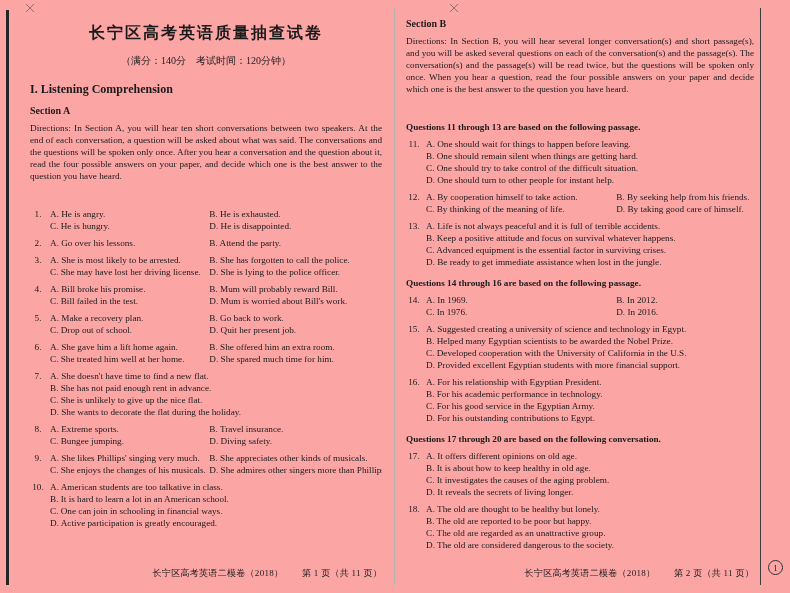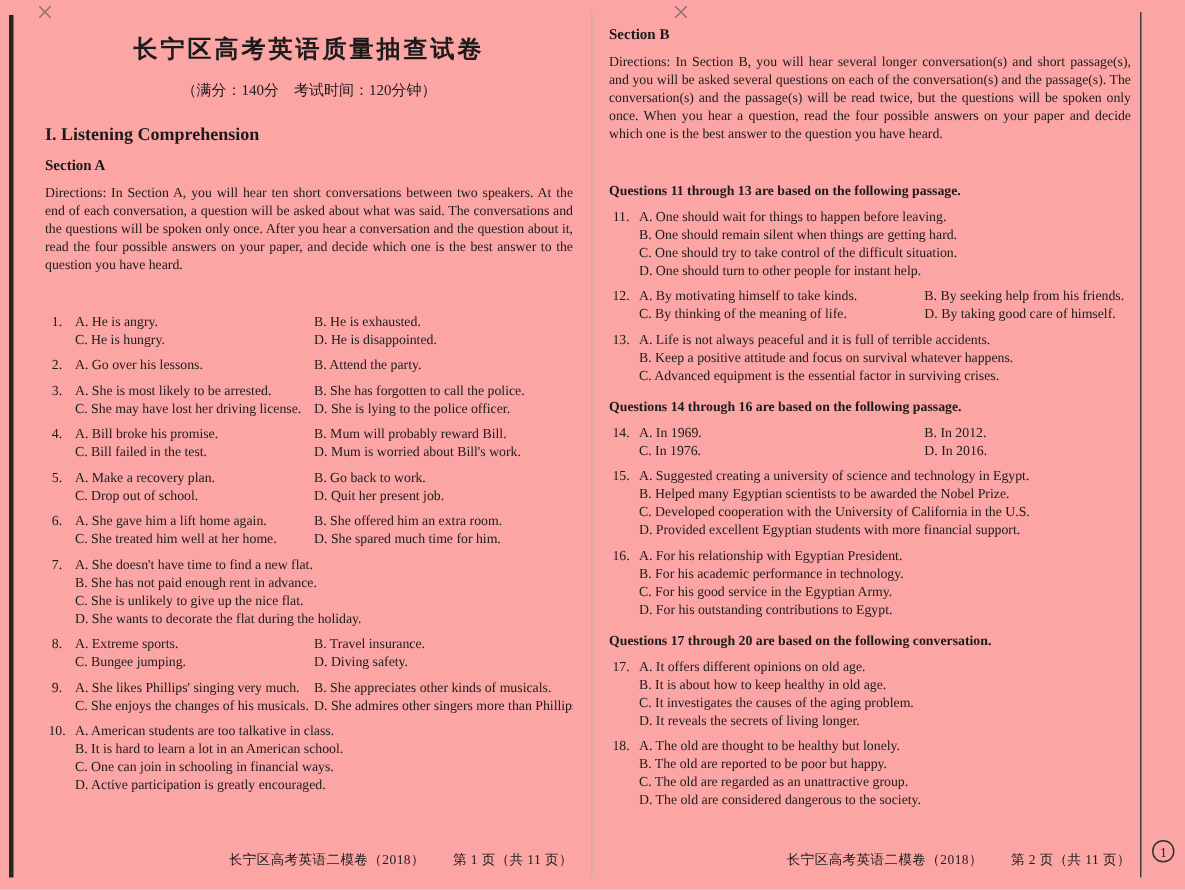--- a/index.html
+++ b/index.html
@@ -195,32 +195,33 @@
             <div class="options">
               <div class="option">A. One should wait for things to happen before leaving.</div>
               <div class="option">B. One should remain silent when things are getting hard.</div>
               <div class="option">C. One should try to take control of the difficult situation.</div>
               <div class="option">D. One should turn to other people for instant help.</div>
             </div>
           </div>
           <div class="question">
             <span class="qnum">12.</span>
             <div class="options cols">
-              <div class="option">A. By motivating himself to take kinds.</div>
+              <div class="option">A. By cooperation himself to take action.</div>
               <div class="option">B. By seeking help from his friends.</div>
               <div class="option">C. By thinking of the meaning of life.</div>
               <div class="option">D. By taking good care of himself.</div>
             </div>
           </div>
           <div class="question">
             <span class="qnum">13.</span>
             <div class="options">
               <div class="option">A. Life is not always peaceful and it is full of terrible accidents.</div>
               <div class="option">B. Keep a positive attitude and focus on survival whatever happens.</div>
               <div class="option">C. Advanced equipment is the essential factor in surviving crises.</div>
+              <div class="option">D. Be ready to get immediate assistance when lost in the jungle.</div>
             </div>
           </div>
         </div>
         <div class="group">
           <div class="group-heading">Questions 14 through 16 are based on the following passage.</div>
           <div class="question">
             <span class="qnum">14.</span>
             <div class="options cols">
               <div class="option">A. In 1969.</div>
               <div class="option">B. In 2012.</div>

